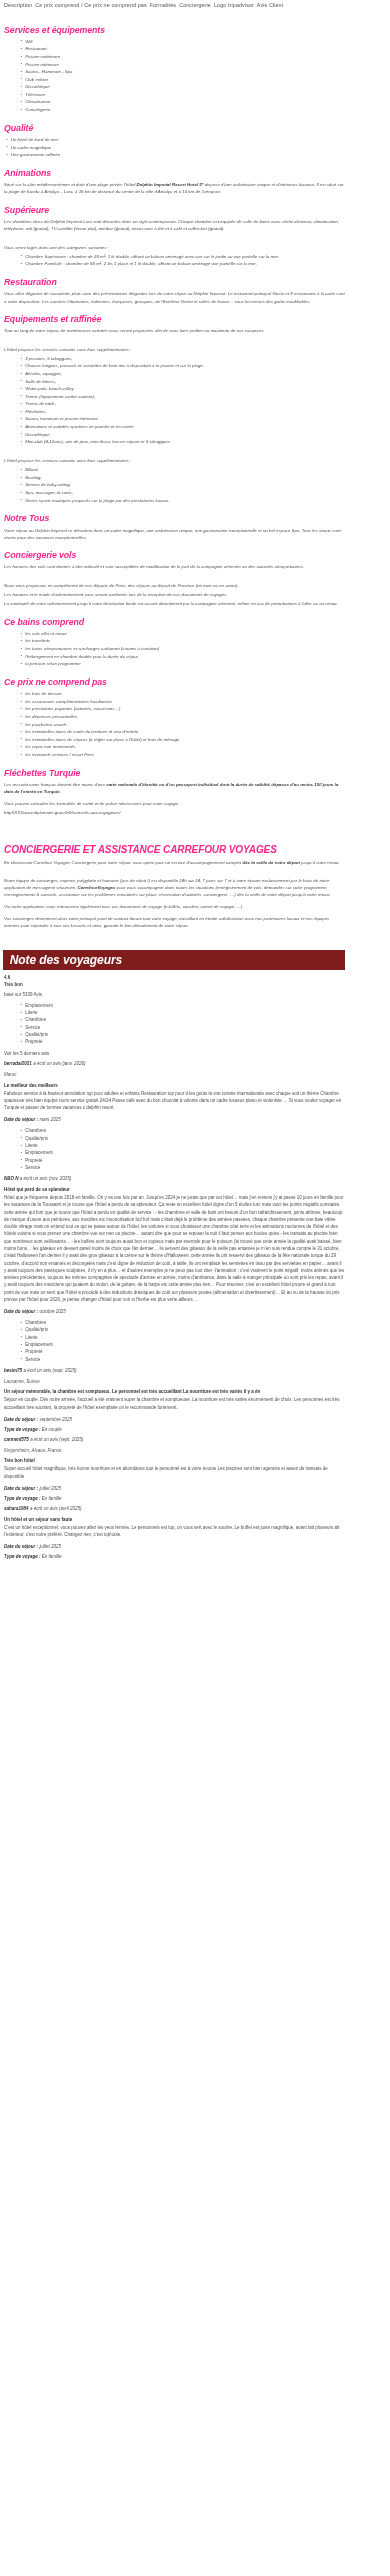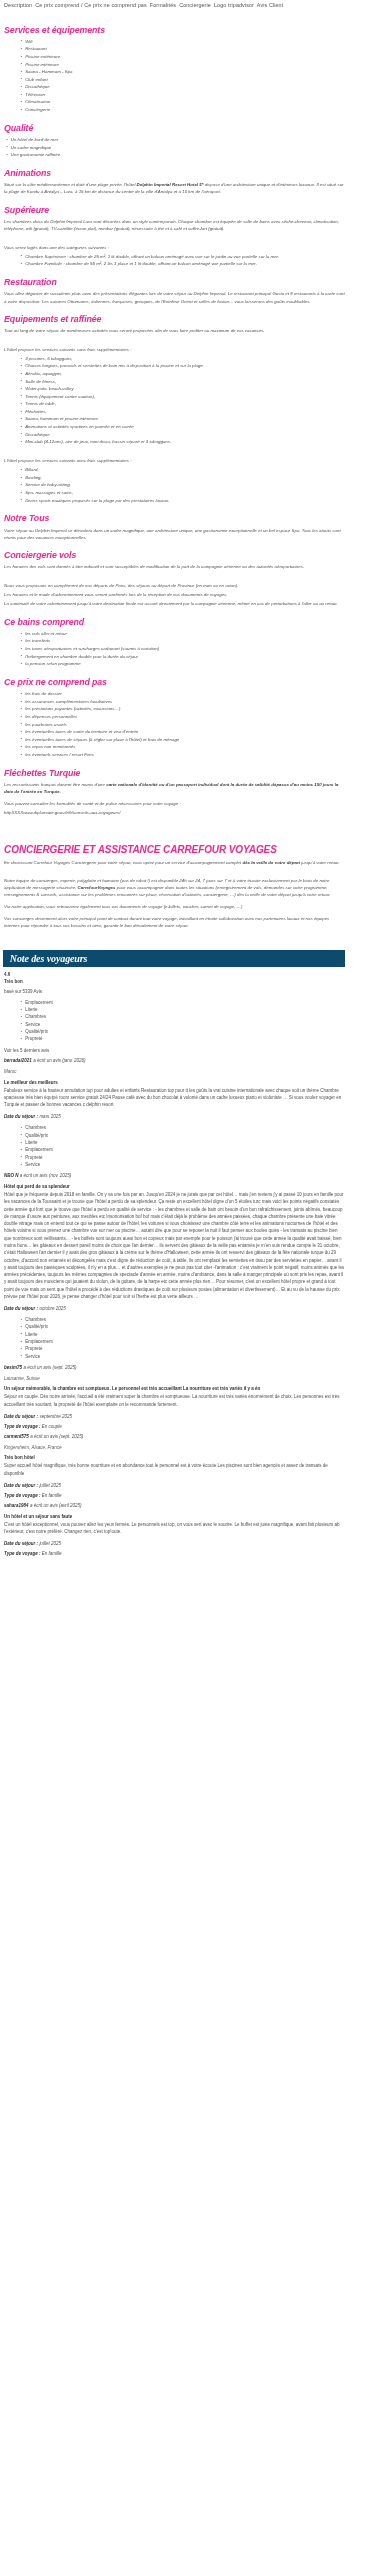--- a/index.html
+++ b/index.html
@@ -74,29 +74,28 @@
     left: 0; top: -0.3px;
     color: #4f4f4f;
     font-size: 4.4px;
   }
 
   .spacer-lg { height: 13.4px; }
   .spacer-md { height: 6.7px; }
 
   
   .review-banner {
-    background: #0c4a6e;
+    background: #7f1d1d;
     color: #ffffff;
     font-style: italic;
     font-weight: 700;
-    font-size: 10px;
+    font-size: 12px;
     padding: 2.6px 0 3.1px 6.7px;
     margin: 3.1px 0 5.2px 0;
     letter-spacing: -0.1px;
-    font-family: Liberation Serif, serif;
   }
 
   
   .rv { font-family: "Liberation Sans", "DejaVu Sans", sans-serif; }
   .rv-score {
     font-size: 4.5px; font-weight: 700; color: #3a3a3a;
     margin: 0 0 0 1px; line-height: 1.45;
   }
   .rv-label {
     font-size: 4.5px; font-weight: 700; color: #3a3a3a;

